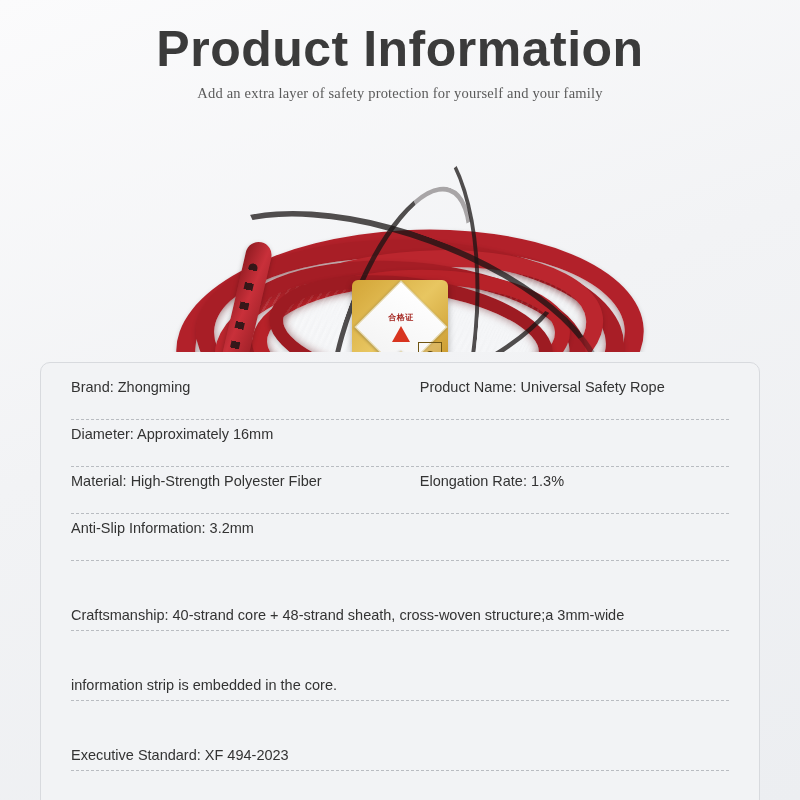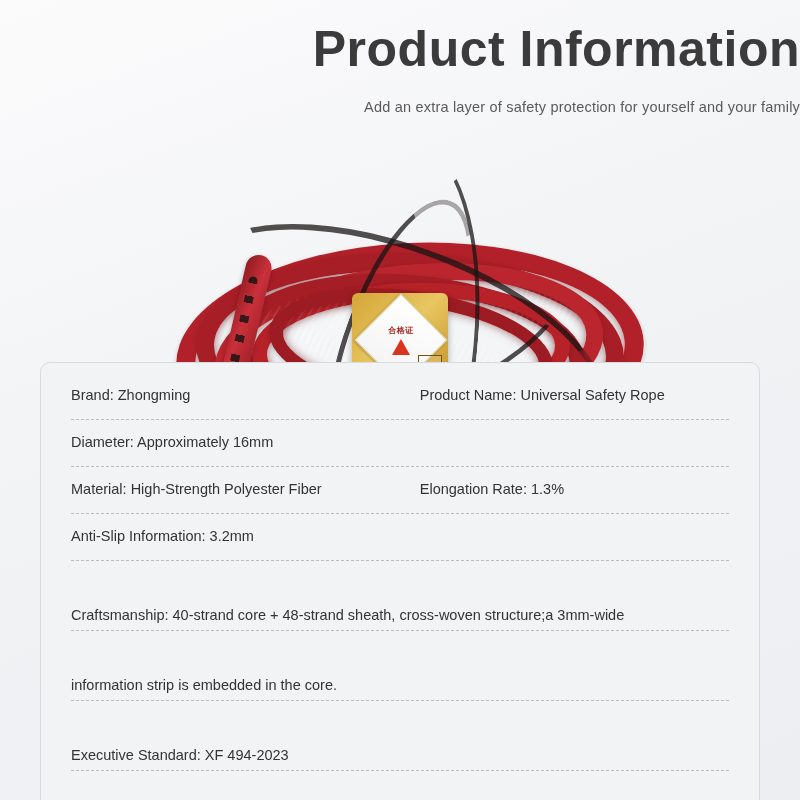--- a/index.html
+++ b/index.html
@@ -17,35 +17,36 @@
     position: relative;
     width: 800px;
     height: 800px;
     background: linear-gradient(160deg, #fbfbfc 0%, #f2f3f5 45%, #eceef1 100%);
     box-sizing: border-box;
   }
 
   
   .header {
     padding-top: 22px;
-    text-align: right;
+    text-align: center;
   }
   .title {
     font-size: 50px;
     font-weight: bold;
     color: #3b3b3b;
     letter-spacing: 0.5px;
     line-height: 1.1;
     margin: 0;
   }
   .subtitle {
-    margin-top: 22px;
+    margin-top: 8px;
     font-size: 14.5px;
     color: #5a5a5a;
     letter-spacing: 0.2px;
+    font-family: Liberation Serif, serif;
   }
 
   
   .hero {
     position: relative;
     width: 800px;
     height: 240px;
     margin-top: 10px;
     overflow: hidden;
   }
@@ -186,21 +187,21 @@
     background: #f2f3f5;
     border: 1px solid #d8dade;
     border-radius: 10px;
     box-sizing: border-box;
     padding: 10px 30px 12px 30px;
   }
   .spec-row {
     display: flex;
     border-bottom: 1px dashed #b9bcc1;
     min-height: 46px;
-    align-items: center;
+    align-items: flex-start;
   }
   .spec-row.last {
     border-bottom: none;
   }
   .spec-cell {
     font-size: 14.5px;
     color: #333333;
     line-height: 1.45;
     padding: 4px 0;
     box-sizing: border-box;

